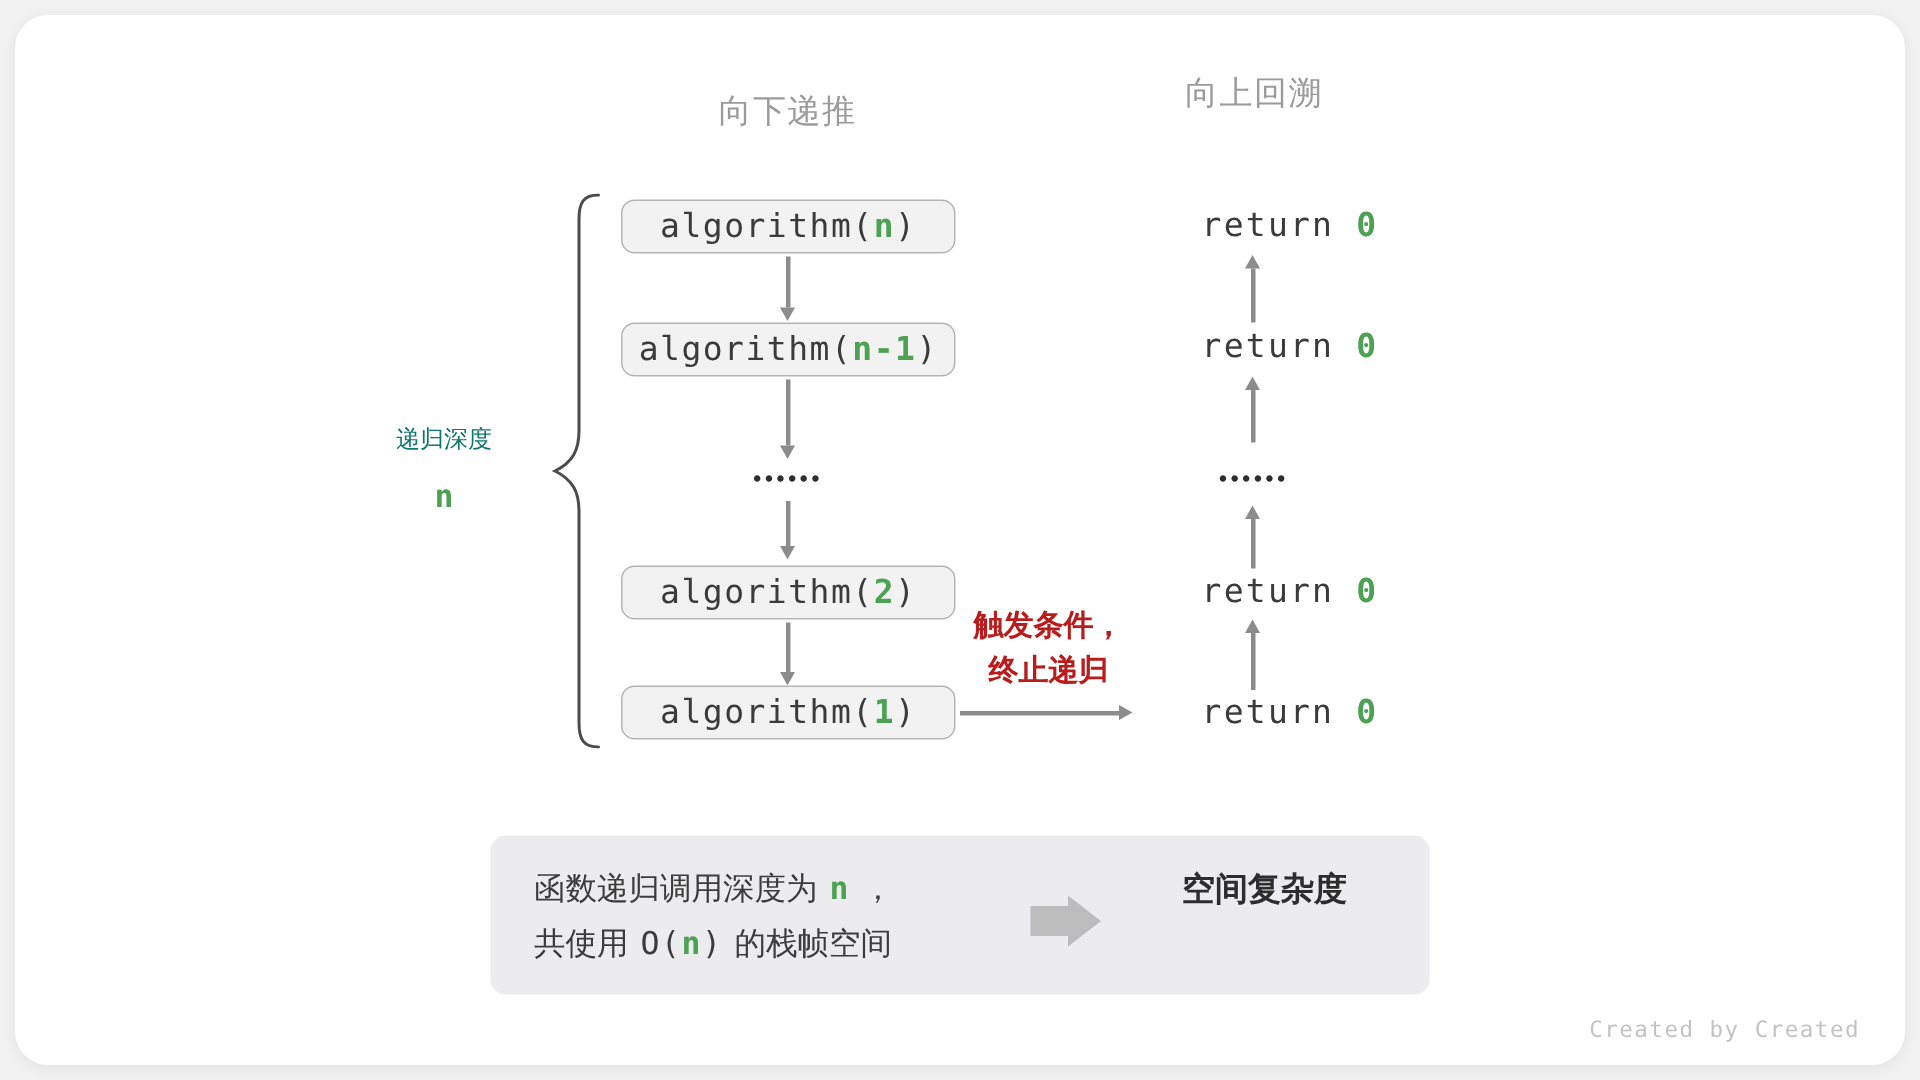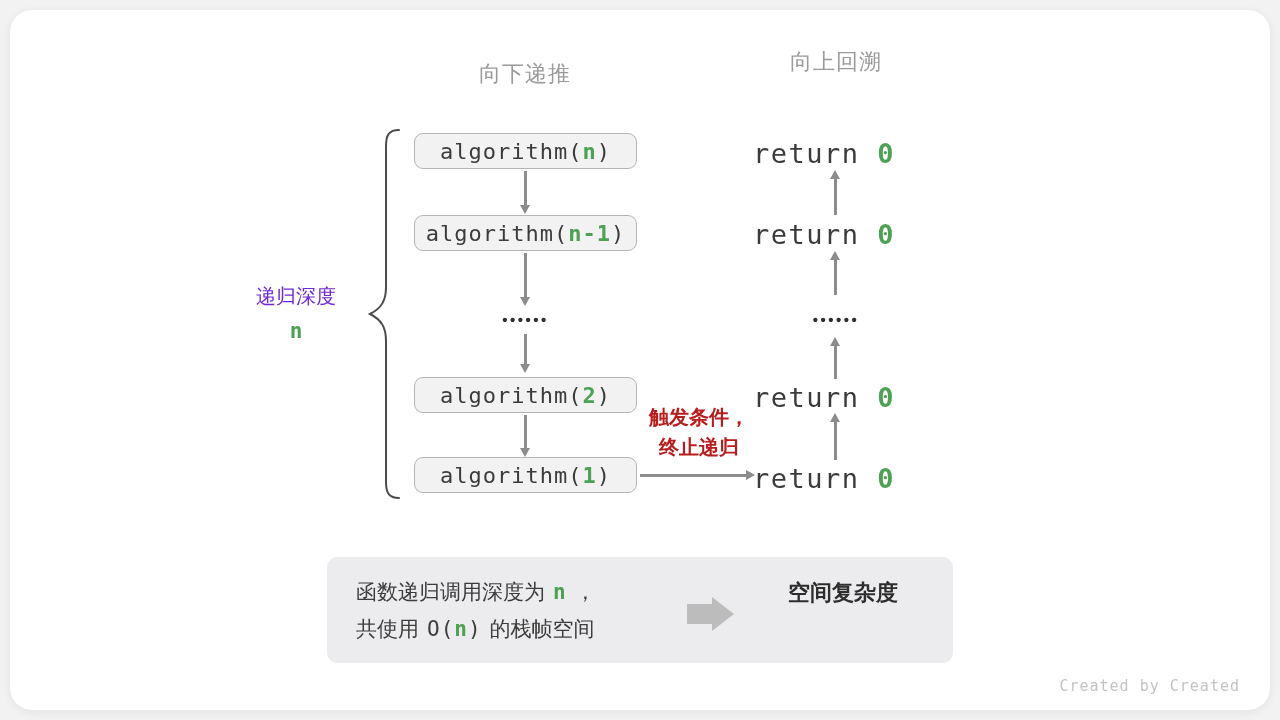--- a/index.html
+++ b/index.html
@@ -20,22 +20,22 @@
   .green{color:#4ca153;font-weight:bold;}
   .blue{color:#0e8bd9;}
   .hdr{font-size:22px;font-weight:normal;color:#9b9b9b;letter-spacing:1px;}
   .code-box{
     left:414px;width:223px;height:36px;box-sizing:border-box;
     background:#f2f2f3;border:1.6px solid #b5b5b7;border-radius:9px;
     display:flex;align-items:center;justify-content:center;
     font-size:22px;letter-spacing:1px;color:#3b3b3b;text-align:right;
   }
   .ret{
-    left:724px;width:200px;text-align:center;
-    font-size:27px;letter-spacing:1.5px;color:#3b3b3b;
+    left:760px;width:200px;text-align:center;
+    font-size:22px;letter-spacing:1.5px;color:#3b3b3b;
   }
   .dots{
     font-size:15px;letter-spacing:2.5px;font-weight:bold;color:#2e2e2e;
     text-align:center;
   }
   
   .arrow-v{position:absolute;width:2.5px;background:#8c8c8c;}
   .arrow-v.down::after{
     content:"";position:absolute;bottom:-9px;left:50%;transform:translateX(-50%);
     width:0;height:0;border-left:5.5px solid transparent;border-right:5.5px solid transparent;
@@ -75,21 +75,21 @@
 </style>
 </head>
 <body>
 
 <div class="canvas">
   <div class="card"></div>
 
   <div class="abs center hdr cjk" style="left:425px;top:59px;width:200px;">向下递推</div>
   <div class="abs center hdr cjk" style="left:736px;top:47px;width:200px;">向上回溯</div>
 
-  <div class="abs center cjk" style="left:244px;top:283px;width:104px;font-size:20px;color:#6d28d9;">递归深度</div>
+  <div class="abs center cjk" style="left:244px;top:283px;width:104px;font-size:16px;color:#0f766e;">递归深度</div>
   <div class="abs center mono green" style="left:244px;top:319px;width:104px;font-size:21px;">n</div>
   <svg class="abs" style="left:366px;top:129px;" width="34" height="370" viewBox="0 0 34 370">
     <path d="M 33 1 C 23 1 20 6 20 17 L 20 158 C 20 171 16 179 4 185 C 16 191 20 199 20 212 L 20 353 C 20 364 23 369 33 369" fill="none" stroke="#4c4c4c" stroke-width="2" stroke-linecap="round"></path>
   </svg>
 
   <div class="abs code-box mono" style="top:133px;">
     <span>algorithm(</span>
       <span class="green">n</span>
       <span>)</span>
   </div>

